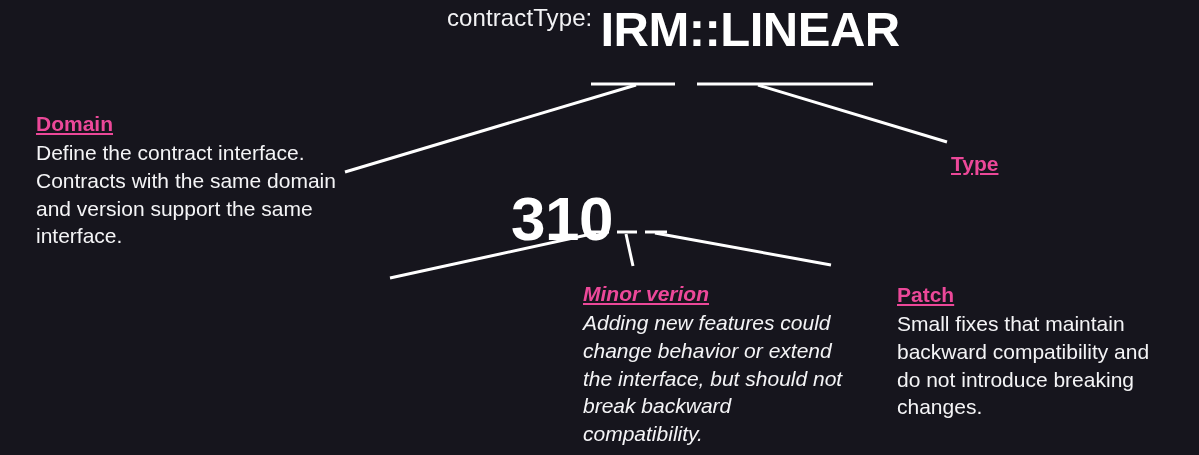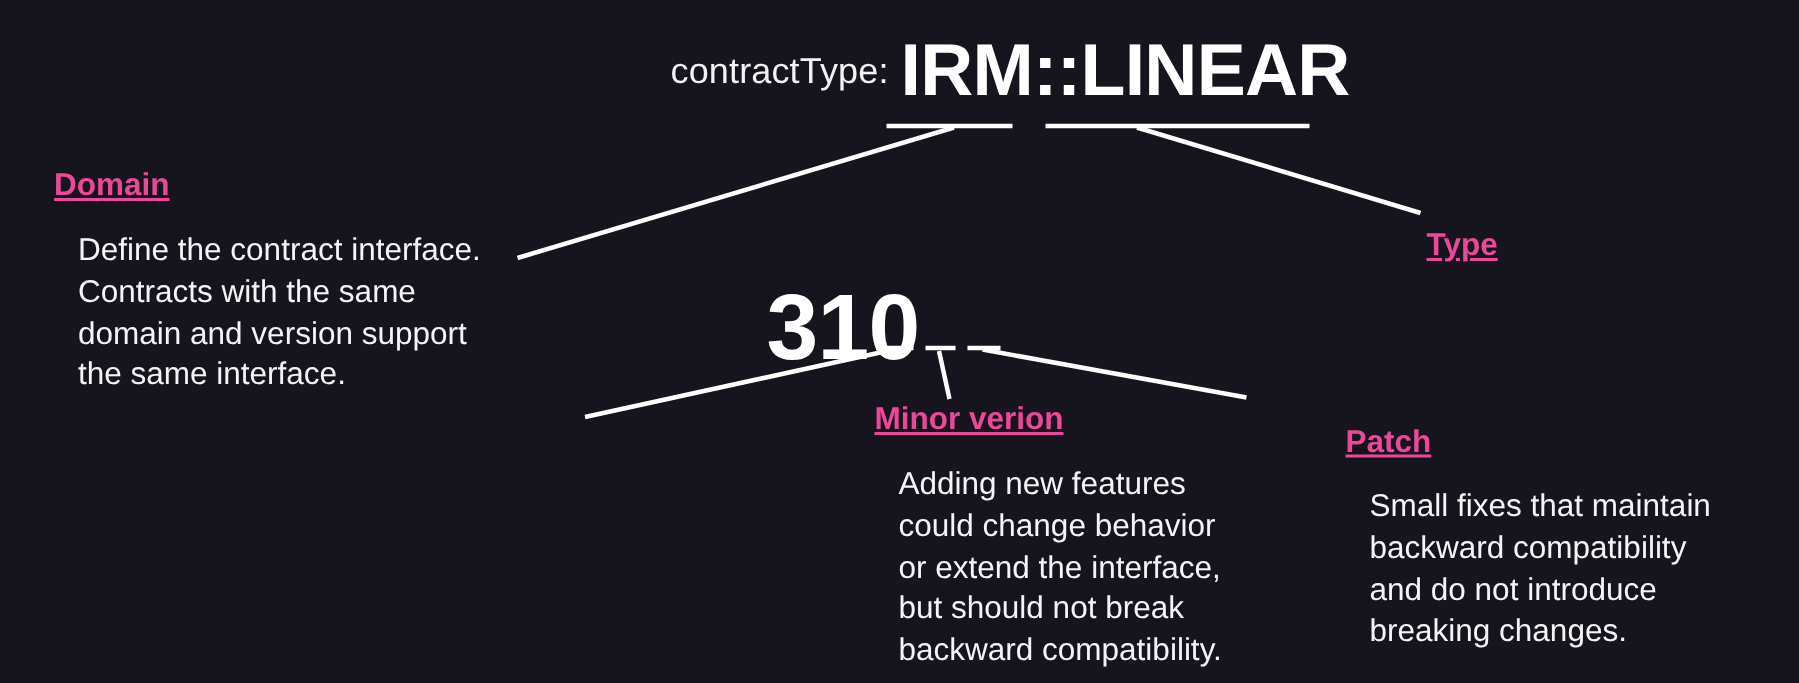--- a/index.html
+++ b/index.html
@@ -27,23 +27,23 @@
     top: 0;
     width: 1199px;
     height: 455px;
     pointer-events: none;
   }
 
   
   .header-row {
     position: absolute;
     left: 447px;
-    top: 22px;
+    top: 4px;
     display: flex;
-    align-items: center;
+    align-items: flex-start;
   }
   .field-label {
     font-size: 24px;
     font-weight: 400;
     color: #f2f2f4;
     letter-spacing: 0.1px;
     white-space: nowrap;
   }
   .field-value-big {
     font-size: 49px;
@@ -81,27 +81,27 @@
     text-decoration-thickness: 2px;
     margin: 0 0 2px 0;
     line-height: 1.3;
     white-space: nowrap;
   }
   .note-body {
     font-size: 21px;
     font-weight: 400;
     color: #f4f4f6;
     line-height: 1.32;
-    margin: 16px;
+    margin: 0;
   }
 
   #note-domain   { left: 36px;  top: 110px; width: 320px; }
   #note-type     { left: 951px; top: 150px; width: 240px; }
   #note-major    { left: 299px; top: 281px; width: 250px; }
-  #note-minor    { left: 583px; top: 266px; width: 262px; }
+  #note-minor    { left: 583px; top: 280px; width: 262px; font-style: italic; }
   #note-patch    { left: 897px; top: 281px; width: 265px; }
 </style>
 </head>
 <body>
 
 <div id="stage">
 
   <svg id="connectors" viewBox="0 0 1199 455">
     <g stroke="#ffffff" stroke-width="3" fill="none" stroke-linecap="butt">
 

